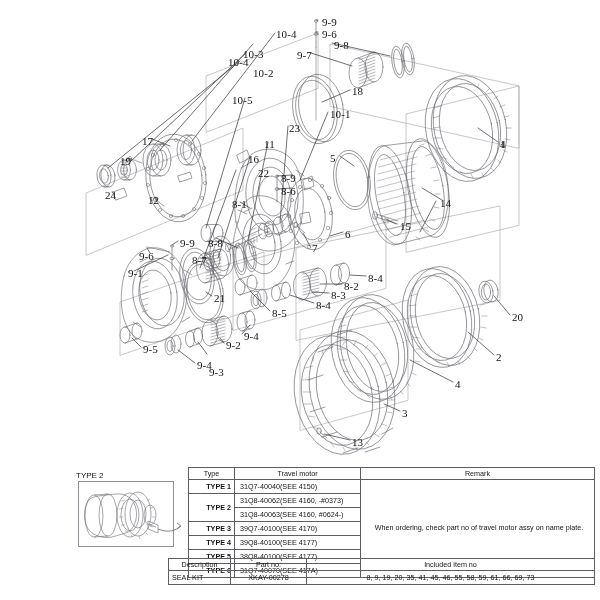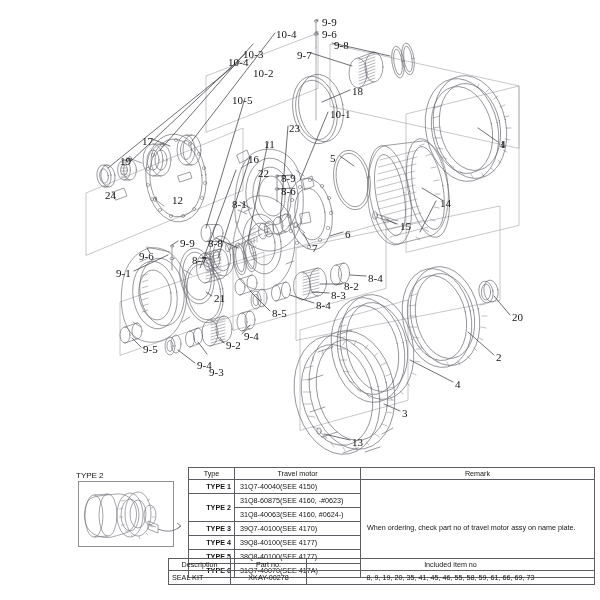--- a/index.html
+++ b/index.html
@@ -90,21 +90,21 @@
     position: absolute;
     left: 188px;
     top: 467px;
     width: 406px;
   }
   #motor-table col.c-type    { width: 46px; }
   #motor-table col.c-motor   { width: 126px; }
   #motor-table col.c-remark  { width: 234px; }
   #motor-table td.type-cell   { text-align: right; height: 11px; font-weight: bold; }
   #motor-table td.motor-cell  { text-align: left; padding-left: 5px; height: 11px; }
-  #motor-table td.remark-cell { text-align: left; padding-left: 6px; vertical-align: middle; white-space: normal; line-height: 1.45; }
+  #motor-table td.remark-cell { text-align: center; padding-left: 6px; vertical-align: middle; white-space: normal; line-height: 1.45; }
 
   #kit-table {
     position: absolute;
     left: 168px;
     top: 558px;
     width: 426px;
   }
   #kit-table col.c-desc  { width: 62px; }
   #kit-table col.c-part  { width: 76px; }
   #kit-table col.c-items { width: 288px; }
@@ -522,35 +522,35 @@
       <div class="callout" style="left: 232px; top: 95px;">10-5</div>
       <div class="callout" style="left: 330px; top: 109px;">10-1</div>
       <div class="callout" style="left: 352px; top: 86px;">18</div>
       <div class="callout" style="left: 289px; top: 123px;">23</div>
       <div class="callout" style="left: 264px; top: 139px;">11</div>
       <div class="callout" style="left: 248px; top: 154px;">16</div>
       <div class="callout" style="left: 230px; top: 168px; padding-left: 28px;">22</div>
       <div class="callout" style="left: 142px; top: 136px;">17</div>
       <div class="callout" style="left: 120px; top: 156px;">19</div>
       <div class="callout" style="left: 105px; top: 190px;">24</div>
-      <div class="callout" style="left: 148px; top: 195px; margin-left: 24px;">12</div>
+      <div class="callout" style="left: 148px; top: 195px;">12</div>
       <div class="callout" style="left: 500px; top: 139px;">1</div>
       <div class="callout" style="left: 500px; top: 139px;">4</div>
       <div class="callout" style="left: 330px; top: 153px;">5</div>
       <div class="callout" style="left: 440px; top: 198px;">14</div>
       <div class="callout" style="left: 400px; top: 221px;">15</div>
       <div class="callout" style="left: 281px; top: 173px;">8-9</div>
       <div class="callout" style="left: 281px; top: 186px;">8-6</div>
       <div class="callout" style="left: 345px; top: 229px;">6</div>
       <div class="callout" style="left: 312px; top: 243px;">7</div>
       <div class="callout" style="left: 180px; top: 238px;">9-9</div>
       <div class="callout" style="left: 139px; top: 251px;">9-6</div>
       <div class="callout" style="left: 208px; top: 238px;">8-8</div>
       <div class="callout" style="left: 192px; top: 255px;">8-7</div>
-      <div class="callout" style="left: 116px; top: 268px;">9-1</div>
+      <div class="callout" style="left: 128px; top: 268px;">9-1</div>
       <div class="callout" style="left: 214px; top: 293px;">21</div>
       <div class="callout" style="left: 344px; top: 281px;">8-2</div>
       <div class="callout" style="left: 368px; top: 273px;">8-4</div>
       <div class="callout" style="left: 331px; top: 290px;">8-3</div>
       <div class="callout" style="left: 316px; top: 300px;">8-4</div>
       <div class="callout" style="left: 272px; top: 308px;">8-5</div>
       <div class="callout" style="left: 232px; top: 199px;">8-1</div>
       <div class="callout" style="left: 244px; top: 331px;">9-4</div>
       <div class="callout" style="left: 226px; top: 340px;">9-2</div>
       <div class="callout" style="left: 209px; top: 367px;">9-3</div>
@@ -610,21 +610,21 @@
       </tr>
     </thead>
     <tbody>
       <tr>
         <td class="type-cell">TYPE 1</td>
         <td class="motor-cell">31Q7-40040(SEE 4150)</td>
         <td class="remark-cell" rowspan="7">When ordering, check part no of travel motor assy on name plate.</td>
       </tr>
       <tr>
         <td class="type-cell" rowspan="2">TYPE 2</td>
-        <td class="motor-cell">31Q8-60875(SEE 4160, -#0623)</td>
+        <td class="motor-cell">31Q8-40062(SEE 4160, -#0373)</td>
       </tr>
       <tr>
         <td class="motor-cell">31Q8-40063(SEE 4160, #0624-)</td>
       </tr>
       <tr>
         <td class="type-cell">TYPE 3</td>
         <td class="motor-cell">39Q7-40100(SEE 4170)</td>
       </tr>
       <tr>
         <td class="type-cell">TYPE 4</td>

